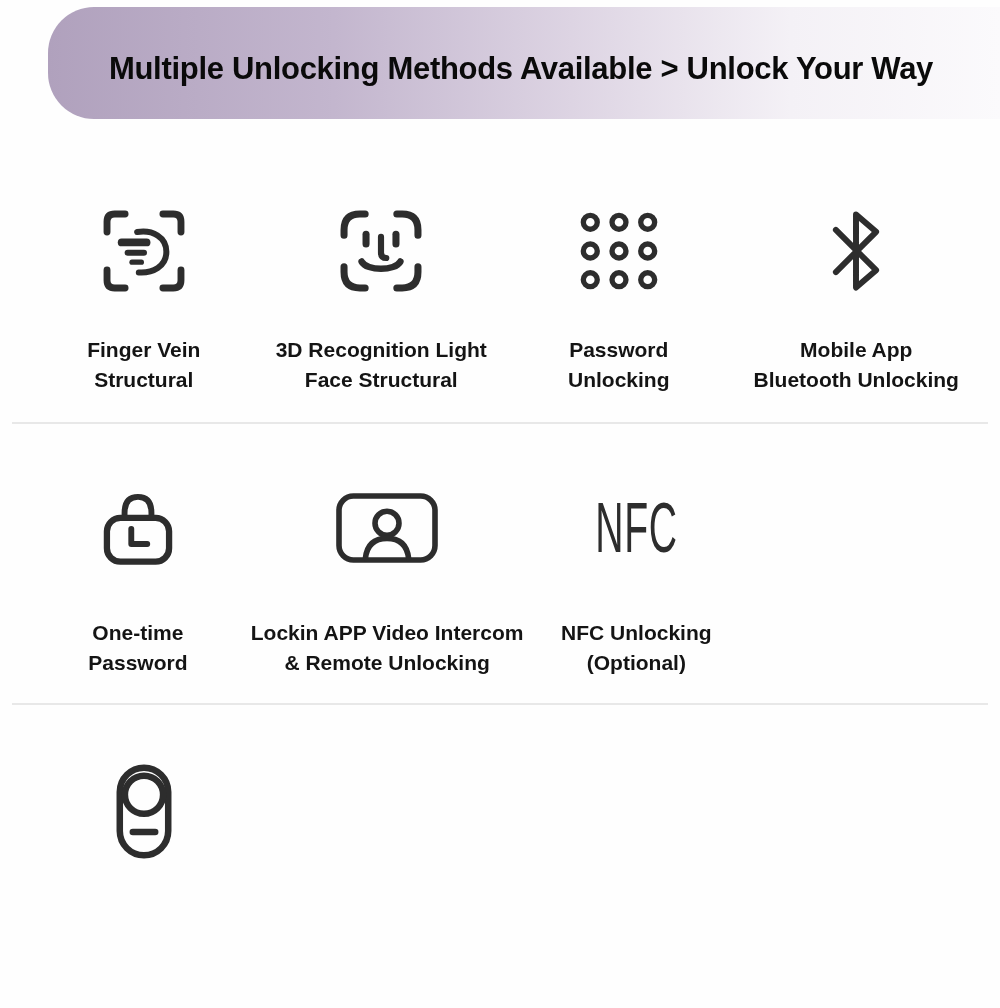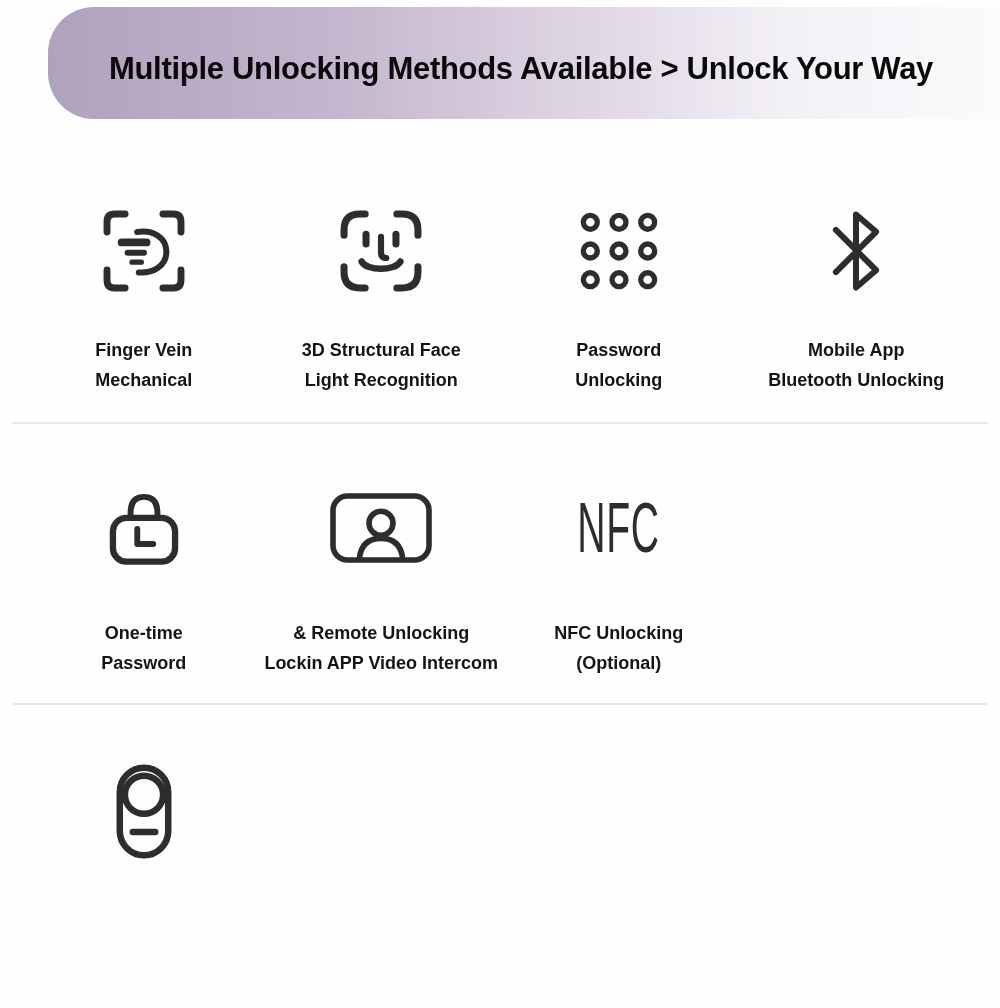--- a/index.html
+++ b/index.html
@@ -53,21 +53,21 @@
     height: 96px;
     display: flex;
     align-items: center;
     justify-content: center;
   }
   .row-1 .icon-box { height: 92px; }
   .row-3 .icon-box { height: 94px; }
 
   .label {
     margin-top: 34px;
-    font-size: 18px;
+    font-size: 21px;
     font-weight: 600;
     line-height: 30px;
     color: #141414;
     text-align: center;
   }
   .row-1 .label { margin-top: 38px; }
   .row-2 .label { margin-top: 42px; }
   .row-3 .label { margin-top: 36px; }
 
   .label-line {
@@ -126,40 +126,40 @@
           <path d="M 93 72 L 93 84 Q 93 93 84 93 L 72 93" stroke-width="8"></path>
           <path d="M 28 93 L 16 93 Q 7 93 7 84 L 7 72" stroke-width="8"></path>
           <path d="M 42 28 C 60 25 76 34 76 51 C 76 68 60 76 44 75" stroke-width="7"></path>
           <path d="M 24 40 H 53" stroke-width="9"></path>
           <path d="M 31 52 H 50" stroke-width="7"></path>
           <path d="M 36 63 H 47" stroke-width="6"></path>
         </svg>
       </div>
       <div class="label">
         <span class="label-line">Finger Vein</span>
-        <span class="label-line">Mechanical</span>
+        <span class="label-line">Structural</span>
       </div>
     </div>
 
     <div class="cell">
       <div class="icon-box">
         <svg class="icon" width="88" height="88" viewBox="0 0 100 100">
           <path d="M 32 8 L 26 8 Q 8 8 8 26 L 8 32" stroke-width="8"></path>
           <path d="M 68 8 L 74 8 Q 92 8 92 26 L 92 32" stroke-width="8"></path>
           <path d="M 92 68 L 92 74 Q 92 92 74 92 L 68 92" stroke-width="8"></path>
           <path d="M 32 92 L 26 92 Q 8 92 8 74 L 8 68" stroke-width="8"></path>
           <path d="M 33 31 V 42" stroke-width="8"></path>
           <path d="M 67 31 V 42" stroke-width="8"></path>
           <path d="M 50 34 V 52 Q 50 58 56 58" stroke-width="7"></path>
           <path d="M 28 62 C 34 73 66 73 72 62" stroke-width="7.5"></path>
         </svg>
       </div>
       <div class="label">
-        <span class="label-line">3D Structural Face</span>
-        <span class="label-line">Light Recognition</span>
+        <span class="label-line">3D Recognition Light</span>
+        <span class="label-line">Face Structural</span>
       </div>
     </div>
 
     <div class="cell">
       <div class="icon-box">
         <svg class="icon" width="82" height="82" viewBox="0 0 100 100">
           <circle cx="15" cy="15" r="8.5" stroke-width="6.5"></circle>
             <circle cx="50" cy="15" r="8.5" stroke-width="6.5"></circle>
             <circle cx="85" cy="15" r="8.5" stroke-width="6.5"></circle>
           <circle cx="15" cy="50" r="8.5" stroke-width="6.5"></circle>
@@ -210,22 +210,22 @@
 
     <div class="cell">
       <div class="icon-box">
         <svg class="icon" width="104" height="74" viewBox="0 0 130 92">
           <rect x="5" y="6" width="120" height="80" rx="18" stroke-width="7"></rect>
           <circle cx="65" cy="40" r="15" stroke-width="7"></circle>
           <path d="M 38 84 C 40 66 50 59 65 59 C 80 59 90 66 92 84" stroke-width="7"></path>
         </svg>
       </div>
       <div class="label">
+        <span class="label-line">Lockin APP Video Intercom</span>
         <span class="label-line">&amp; Remote Unlocking</span>
-        <span class="label-line">Lockin APP Video Intercom</span>
       </div>
     </div>
 
 
     <div class="cell">
       <div class="icon-box">
         <span class="nfc-text">NFC</span>
       </div>
       <div class="label">
         <span class="label-line">NFC Unlocking</span>

